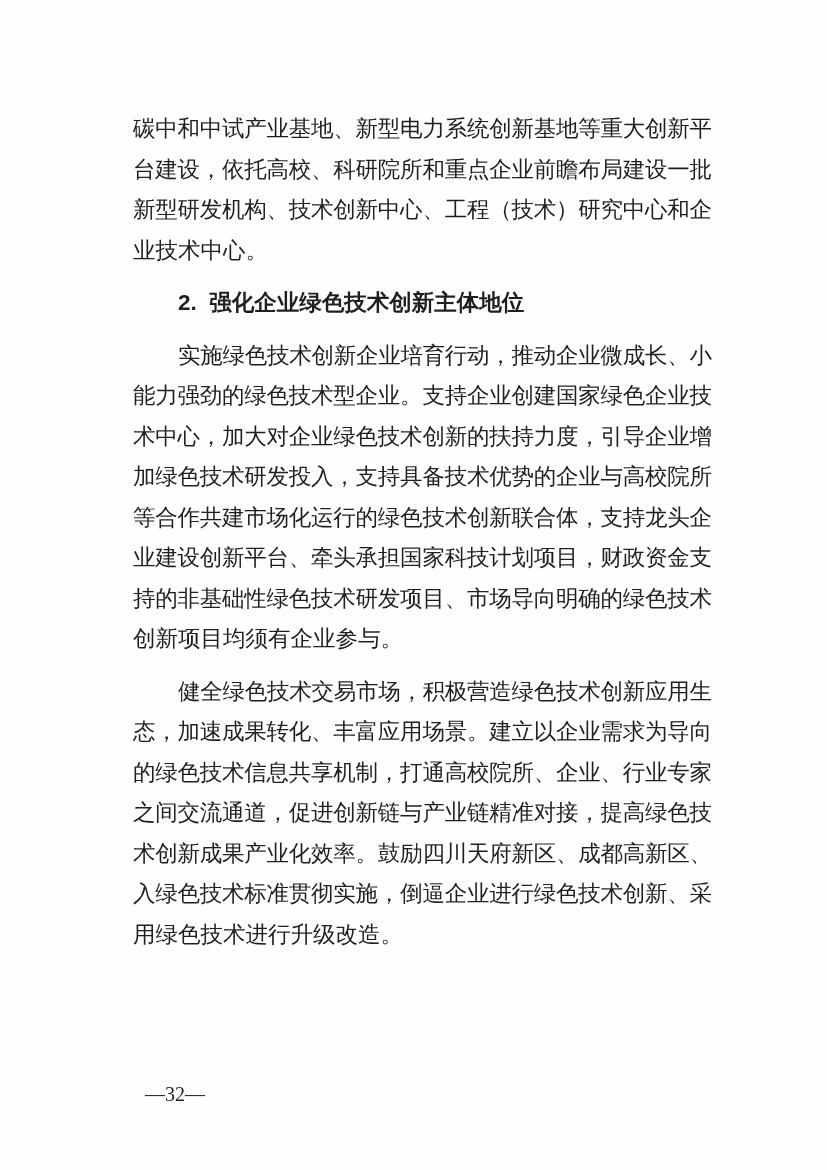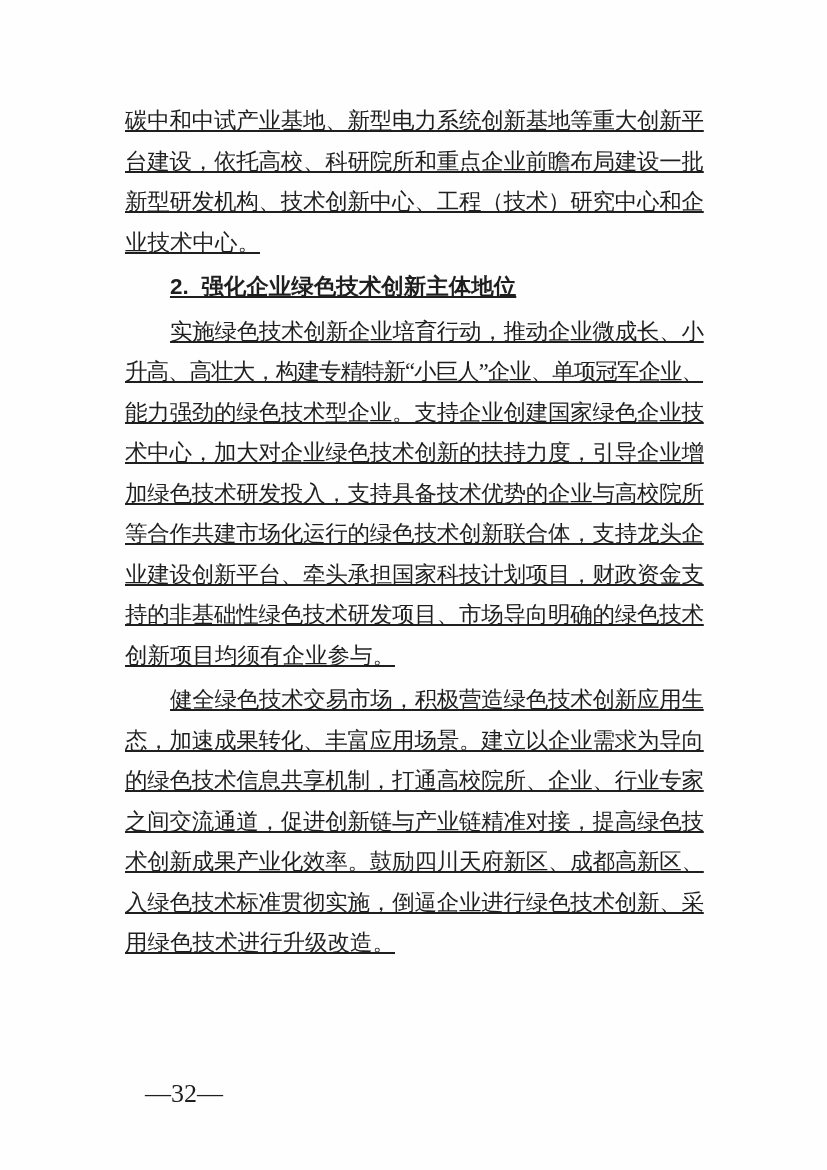--- a/index.html
+++ b/index.html
@@ -9,59 +9,58 @@
     width:827px;height:1170px;
     background:#fefefe;
     overflow:hidden;
     color:#1f1f1f;
   }
   .doc-body{
     position:absolute;
     left:121px;top:97px;
     width:579px;
   }
-  .block{margin:4px;text-decoration:underline;}
+  .block{margin:12px;}
   .line{
     height:40.5px;
     line-height:40.5px;
     font-size:22.5px;
     white-space:pre;
     overflow:visible;
   }
   .line.indent{padding-left:45px;}
   .heading .line{
     font-family:"Liberation Sans","DejaVu Sans",sans-serif;
     font-weight:700;
   }
   .page-number{
     position:absolute;
     left:145px;top:1081px;
     height:26px;line-height:26px;
-    font-size:26px;
+    font-size:20px;
     color:#1f1f1f;
     white-space:pre;
   }
 </style>
 </head>
 <body>
 
 <div class="page">
   <div class="doc-body">
       <div class="block paragraph">
         <div class="line justify"><span style="letter-spacing: -0.24px;">碳中和中试产业基地、新型电力系统创新基地等重大创新平</span></div>
         <div class="line justify"><span style="letter-spacing: -0.24px;">台建设，依托高校、科研院所和重点企业前瞻布局建设一批</span></div>
         <div class="line justify"><span style="letter-spacing: -0.24px;">新型研发机构、技术创新中心、工程（技术）研究中心和企</span></div>
         <div class="line"><span>业技术中心。</span></div>
       </div>
       <div class="block heading">
         <div class="line indent"><span>2.  强化企业绿色技术创新主体地位</span></div>
       </div>
       <div class="block paragraph">
         <div class="line indent justify"><span style="letter-spacing: -0.26087px; text-align: right;">实施绿色技术创新企业培育行动，推动企业微成长、小</span></div>
-        <div class="line justify"><span style="letter-spacing: -0.962384px;">升高、高壮大，构建专精特新“小巨人”企业、单项冠军企业、</span></div>
         <div class="line justify"><span style="letter-spacing: -0.24px;">能力强劲的绿色技术型企业。支持企业创建国家绿色企业技</span></div>
         <div class="line justify"><span style="letter-spacing: -0.24px;">术中心，加大对企业绿色技术创新的扶持力度，引导企业增</span></div>
         <div class="line justify"><span style="letter-spacing: -0.24px;">加绿色技术研发投入，支持具备技术优势的企业与高校院所</span></div>
         <div class="line justify"><span style="letter-spacing: -0.24px; text-align: center;">等合作共建市场化运行的绿色技术创新联合体，支持龙头企</span></div>
         <div class="line justify"><span style="letter-spacing: -0.24px;">业建设创新平台、牵头承担国家科技计划项目，财政资金支</span></div>
         <div class="line justify"><span style="letter-spacing: -0.24px;">持的非基础性绿色技术研发项目、市场导向明确的绿色技术</span></div>
         <div class="line"><span>创新项目均须有企业参与。</span></div>
       </div>
       <div class="block paragraph">
         <div class="line indent justify"><span style="letter-spacing: -0.26087px;">健全绿色技术交易市场，积极营造绿色技术创新应用生</span></div>

